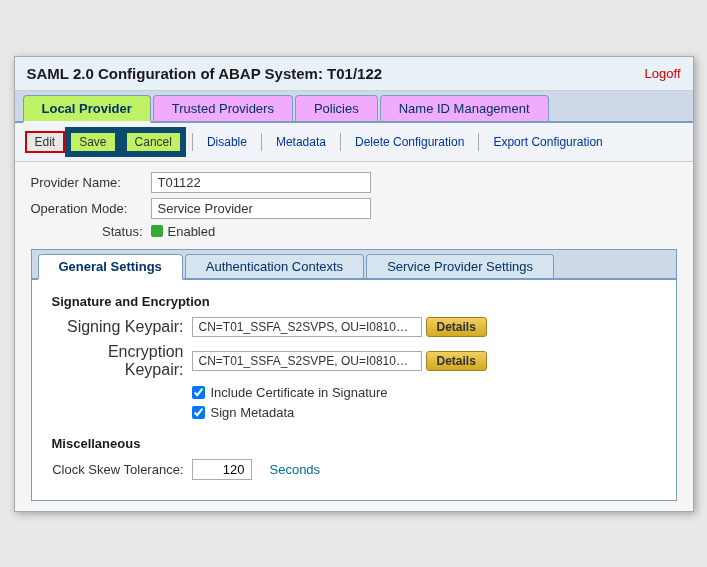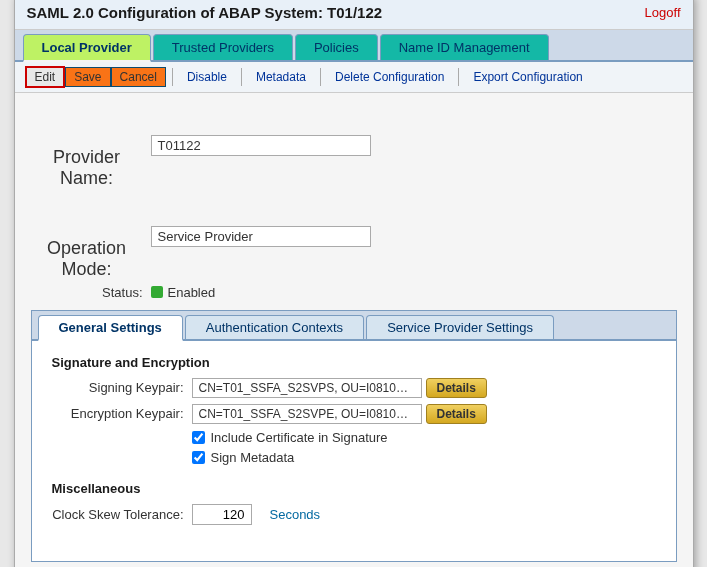--- a/index.html
+++ b/index.html
@@ -41,21 +41,21 @@
     .tabs-row {
       display: flex;
       background: #cdd9e8;
       border-bottom: 2px solid #7a9cc0;
       padding-top: 4px;
       padding-left: 8px;
       gap: 2px;
     }
     .tab {
       padding: 5px 18px;
-      background: #14b8a6;
+      background: #f0abfc;
       border: 1px solid #7a9cc0;
       border-bottom: none;
       border-radius: 4px 4px 0 0;
       cursor: pointer;
       color: #003366;
       font-size: 13px;
       white-space: nowrap;
     }
     .tab.active {
       background: #bef264;
@@ -66,22 +66,22 @@
     .toolbar {
       display: flex;
       align-items: center;
       padding: 4px 10px;
       background: #f0f4f8;
       border-bottom: 1px solid #ccc;
       gap: 0;
     }
     .toolbar-btn {
       padding: 2px 8px;
-      background: #f97316;
-      border: 1px solid #0c4a6e;
+      background: #bef264;
+      border: 6px solid #0c4a6e;
       cursor: pointer;
       font-size: 12px;
       color: #333;
     }
     .toolbar-btn.highlighted {
       border: 2px solid #cc0000;
       font-weight: normal;
       background: #e8e8e8;
     }
     .toolbar-sep {
@@ -100,26 +100,25 @@
     .content-area {
       padding: 10px 16px;
       background: #f5f5f5;
     }
     .field-row {
       display: flex;
       align-items: center;
       margin-bottom: 5px;
     }
     .field-label {
-      text-align: center;
+      text-align: left;
       width: 120px;
       color: #333;
-      font-size: 18px;
+      font-size: 13px;
       padding-right: 8px;
-      margin-top: 44px;
     }
     .field-value-box {
       border: 1px solid #aaa;
       background: #fff;
       padding: 2px 6px;
       font-size: 13px;
       color: #333;
       min-width: 220px;
     }
     .status-row {
@@ -189,21 +188,21 @@
     }
     .keypair-row {
       display: flex;
       align-items: center;
       margin-bottom: 6px;
     }
     .keypair-label {
       text-align: right;
       width: 140px;
       padding-right: 8px;
-      font-size: 13px;
+      font-size: 16px;
       color: #333;
     }
     .keypair-value {
       border: 1px solid #aaa;
       background: #fff;
       padding: 2px 6px;
       font-size: 12px;
       color: #333;
       width: 230px;
       overflow: hidden;

